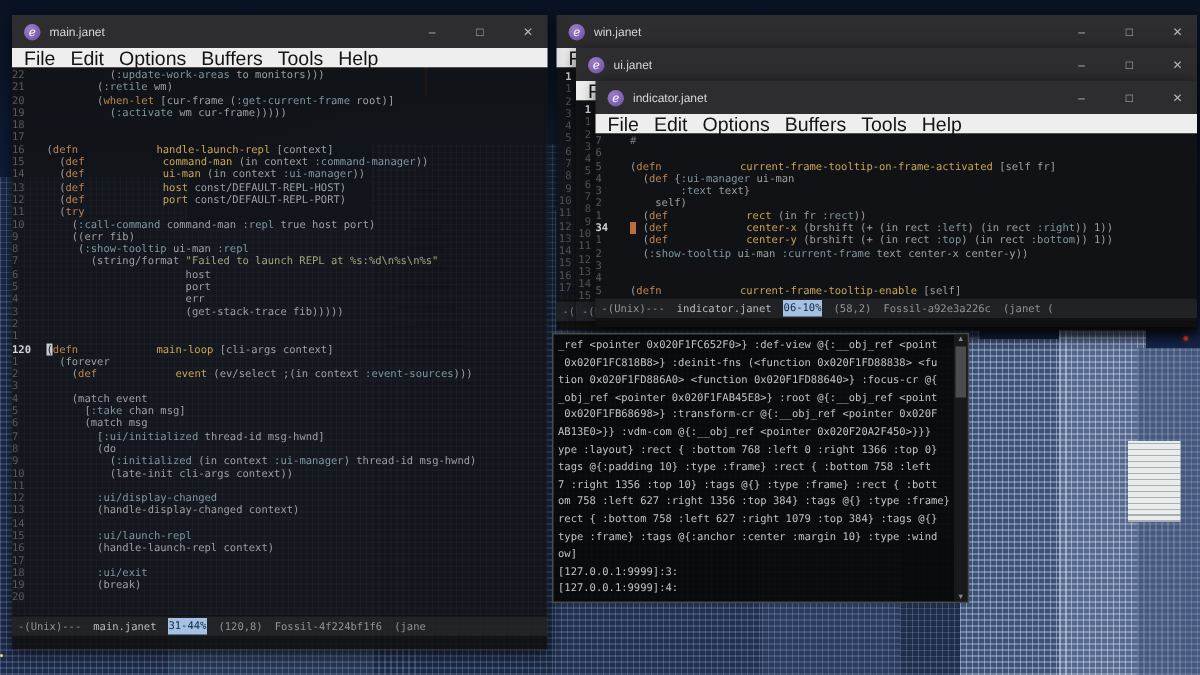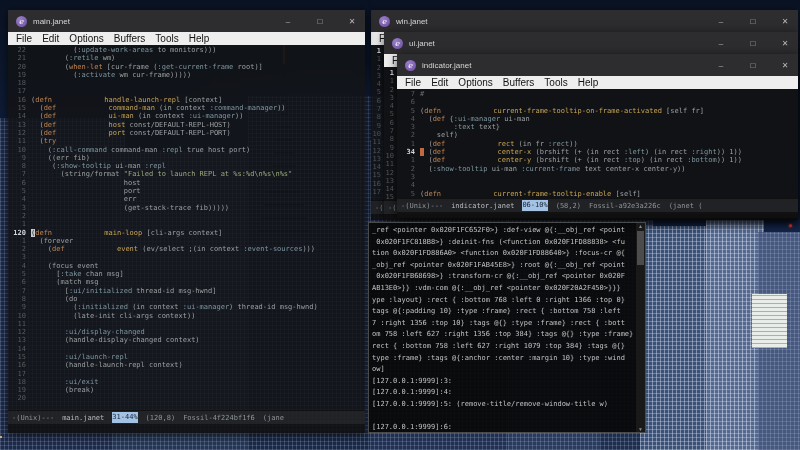--- a/index.html
+++ b/index.html
@@ -44,50 +44,50 @@
   
   .win{position:absolute;display:flex;flex-direction:column;box-shadow:0 2px 10px rgba(0,0,0,.65);}
   .tb{height:22px;flex:none;display:flex;align-items:center;gap:6px;padding:0 8px;
     background:#2d2d2f;color:#d6d6d6;font-size:8px;}
   .eicon{width:11px;height:11px;flex:none;border-radius:50%;
     background:radial-gradient(circle at 35% 30%,#9b7ec9,#6b4fa0);
     color:#fff;font:italic 8px "DejaVu Serif",serif;display:flex;align-items:center;justify-content:center;}
   .controls{margin-left:auto;display:flex;gap:22px;color:#b9b9b9;font-size:8px;}
   .controls span{width:10px;text-align:center;cursor:default;}
   .mb{height:13px;flex:none;display:flex;align-items:flex-start;padding-left:3px;
-    background:#eeeeee;color:#141414;font-size:10px;}
+    background:#eeeeee;color:#141414;font-size:13px;}
   .menu-item{padding:0 5px;line-height:13px;}
   .content{flex:1;overflow:hidden;background:rgba(18,19,21,.86);padding-top:1px;}
   .ml{height:13px;flex:none;display:flex;align-items:center;gap:8px;padding:0 4px;
     background:rgba(33,34,37,.96);border-top:1px solid #111;
     font:7px "DejaVu Sans Mono",monospace;color:#8f9496;white-space:pre;overflow:hidden;}
   .ml .bufname{color:#b8bcbe;}
   .badge{background:#a3c2e4;color:#15253a;padding:0 0;line-height:11px;}
   .echo{flex:none;background:rgba(15,15,16,.9);}
 
   
   .row{display:flex;height:8.3px;line-height:8.3px;font:7px "DejaVu Sans Mono",monospace;white-space:pre;}
-  .gut{flex:none;width:18px;text-align:right;padding-right:5px;color:#565b5e;}
+  .gut{flex:none;width:18px;padding-right:5px;color:#565b5e;}
   .gut.cur{color:#d2d5d7;font-weight:bold;}
   .codetext{color:#9aa0a2;}
   .kw{color:#c08552;text-align:center;}
   .fn{color:#c9a554;margin-left:48px;}
   .jkw{color:#7e96a0;}
   .str{color:#9aa87c;}
   .cmt{color:#6b7070;}
   .cursor{background:#c8ccd0;color:#16161a;}
   .cursor.warm{background:#c06a42;color:#16161a;}
   .minigut{display:flex;}
   .minigut .gcol{width:13px;padding-top:1px;}
   .minigut .gcol div{height:8.3px;line-height:8.3px;font:7px "DejaVu Sans Mono",monospace;
     text-align:right;padding-right:3px;color:#565b5e;}
   .minigut .gcol div.cur{color:#d2d5d7;font-weight:bold;}
 
   
-  .console{position:absolute;left:368px;top:222px;width:278px;height:211px;
+  .console{position:absolute;left:368px;top:222px;width:278px;height:180px;
     background:rgba(8,8,8,.93);border:1px solid #4a4a4a;box-sizing:border-box;}
   .cinner{position:absolute;left:3px;top:2px;right:11px;bottom:2px;overflow:hidden;}
   .cline{font:7px/11.6px "DejaVu Sans Mono",monospace;color:#c2c2c2;white-space:pre;}
   .cscroll{position:absolute;right:0;top:0;bottom:0;width:9px;background:rgba(28,28,28,.85);
     display:flex;flex-direction:column;align-items:center;justify-content:space-between;
     font-size:5px;color:#8a8a8a;}
   .cthumb{position:absolute;right:1px;top:8px;width:7px;height:34px;background:#4c4c4c;}
 </style>
 </head>
 <body>
@@ -277,21 +277,21 @@
         <div class="row"><span class="gut">6</span><span class="codetext">                      host</span></div>
         <div class="row"><span class="gut">5</span><span class="codetext">                      port</span></div>
         <div class="row"><span class="gut">4</span><span class="codetext">                      err</span></div>
         <div class="row"><span class="gut">3</span><span class="codetext">                      (get-stack-trace fib)))))</span></div>
         <div class="row"><span class="gut">2</span><span class="codetext"></span></div>
         <div class="row"><span class="gut">1</span><span class="codetext"></span></div>
         <div class="row"><span class="gut cur">120</span><span class="codetext"><span class="cursor ">(</span><span class="kw">defn</span> <span class="fn">main-loop</span> [cli-args context]</span></div>
         <div class="row"><span class="gut">1</span><span class="codetext">  (forever</span></div>
         <div class="row"><span class="gut">2</span><span class="codetext">    (<span class="kw">def</span> <span class="fn">event</span> (ev/select ;(in context <span class="jkw">:event-sources</span>)))</span></div>
         <div class="row"><span class="gut">3</span><span class="codetext"></span></div>
-        <div class="row"><span class="gut">4</span><span class="codetext">    (focus event</span></div>
+        <div class="row"><span class="gut">4</span><span class="codetext">    (match event</span></div>
         <div class="row"><span class="gut">5</span><span class="codetext">      [<span class="jkw">:take</span> chan msg]</span></div>
         <div class="row"><span class="gut">6</span><span class="codetext">      (match msg</span></div>
         <div class="row"><span class="gut">7</span><span class="codetext">        [<span class="jkw">:ui/initialized</span> thread-id msg-hwnd]</span></div>
         <div class="row"><span class="gut">8</span><span class="codetext">        (do</span></div>
         <div class="row"><span class="gut">9</span><span class="codetext">          (<span class="jkw">:initialized</span> (in context <span class="jkw">:ui-manager</span>) thread-id msg-hwnd)</span></div>
         <div class="row"><span class="gut">10</span><span class="codetext">          (late-init cli-args context))</span></div>
         <div class="row"><span class="gut">11</span><span class="codetext"></span></div>
         <div class="row"><span class="gut">12</span><span class="codetext">        <span class="jkw">:ui/display-changed</span></span></div>
         <div class="row"><span class="gut">13</span><span class="codetext">        (handle-display-changed context)</span></div>
         <div class="row"><span class="gut">14</span><span class="codetext"></span></div>

